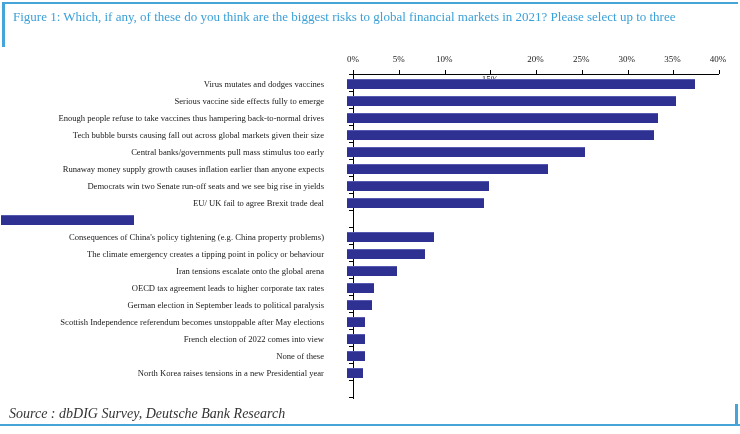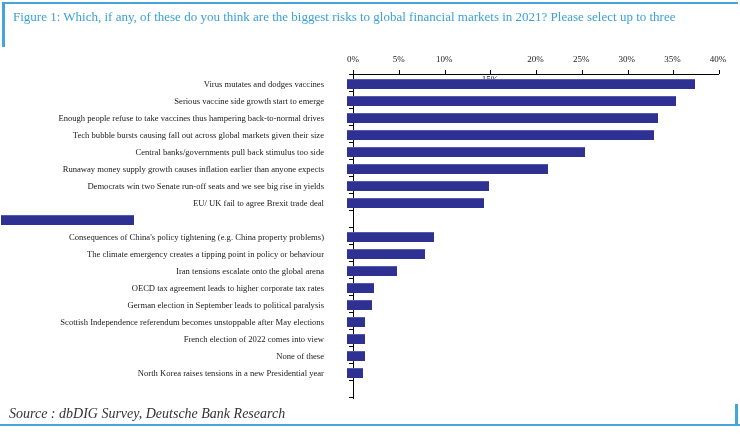--- a/index.html
+++ b/index.html
@@ -85,39 +85,39 @@
   <div class="vline"></div>
 
   <div class="rows">
       <div class="row">
         <div class="cat">Virus mutates and dodges vaccines</div>
         <div class="track">
           <div class="bar" title="Virus mutates and dodges vaccines: 38%" style="width: 95%; background: rgb(46, 49, 146);"></div>
         </div>
       </div>
       <div class="row">
-        <div class="cat">Serious vaccine side growth start to emerge</div>
+        <div class="cat">Serious vaccine side effects fully to emerge</div>
         <div class="track">
           <div class="bar" title="Serious vaccine side effects start to emerge: 36%" style="width: 90%; background: rgb(46, 49, 146);"></div>
         </div>
       </div>
       <div class="row">
         <div class="cat">Enough people refuse to take vaccines thus hampering back-to-normal drives</div>
         <div class="track">
           <div class="bar" title="Enough people refuse to take vaccines thus hampering back-to-normal drives: 34%" style="width: 85%; background: rgb(46, 49, 146);"></div>
         </div>
       </div>
       <div class="row">
         <div class="cat">Tech bubble bursts causing fall out across global markets given their size</div>
         <div class="track">
           <div class="bar" title="Tech bubble bursts causing fall out across global markets given their size: 33.5%" style="width: 83.75%; background: rgb(46, 49, 146);"></div>
         </div>
       </div>
       <div class="row">
-        <div class="cat">Central banks/governments pull back stimulus too side</div>
+        <div class="cat">Central banks/governments pull mass stimulus too early</div>
         <div class="track">
           <div class="bar" title="Central banks/governments pull back stimulus too early: 26%" style="width: 65%; background: rgb(46, 49, 146);"></div>
         </div>
       </div>
       <div class="row">
         <div class="cat">Runaway money supply growth causes inflation earlier than anyone expects</div>
         <div class="track">
           <div class="bar" title="Runaway money supply growth causes inflation earlier than anyone expects: 22%" style="width: 55%; background: rgb(46, 49, 146);"></div>
         </div>
       </div>

